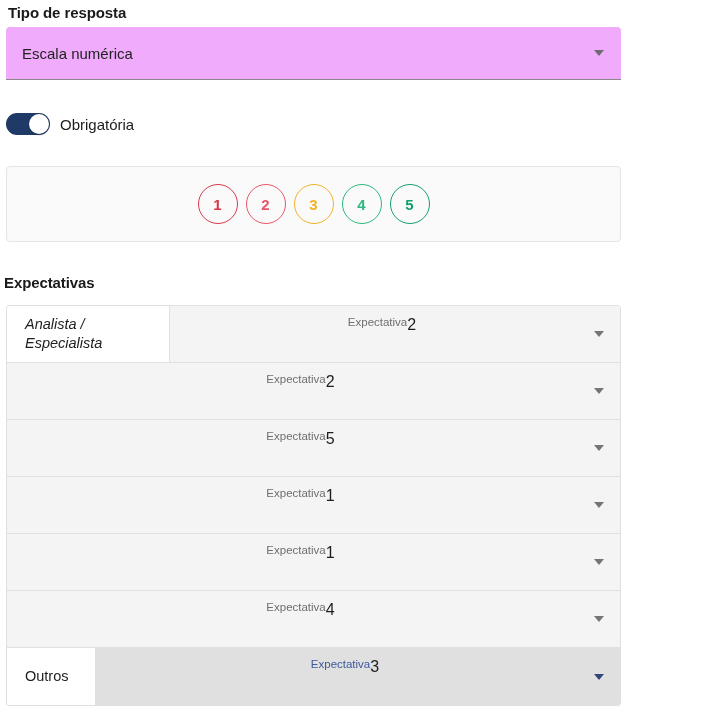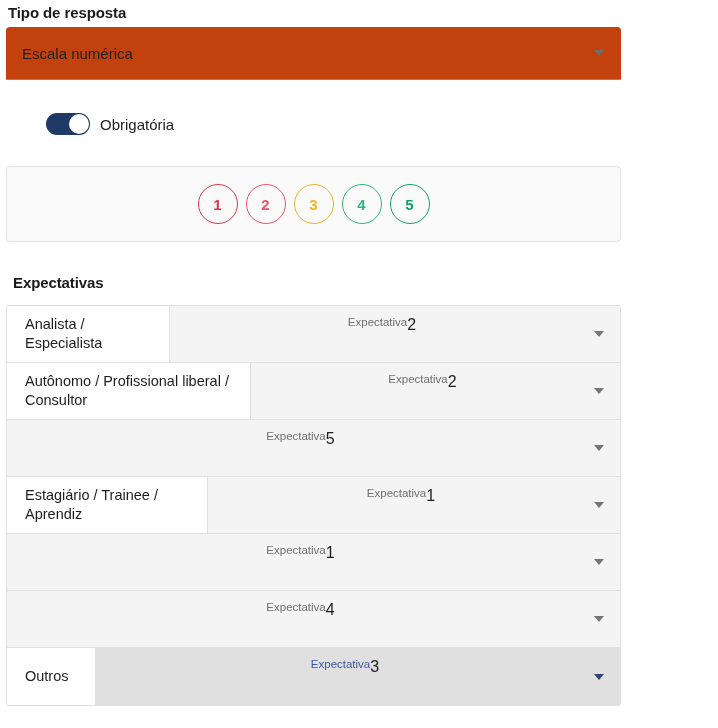--- a/index.html
+++ b/index.html
@@ -21,21 +21,21 @@
     letter-spacing: -0.1px;
   }
 
   
   .field-block { padding: 0 6px; }
   .field-label-row { padding: 4px 0 5px 2px; }
 
   .select-field {
     position: relative;
     height: 53px;
-    background: #c2410c;
+    background: #f0abfc;
     border-bottom: 1px solid #8a8a8a;
     border-radius: 4px 4px 0 0;
     display: flex;
     align-items: center;
     padding: 0 16px;
     cursor: pointer;
   }
   .select-value {
     font-size: 15px;
     color: #222222;
@@ -54,21 +54,21 @@
 
   
   .toggle-row {
     display: flex;
     align-items: center;
     gap: 0px;
     padding: 0 6px;
     margin-top: 31px;
     height: 26px;
   }
-  .toggle-group { display: flex; align-items: center; margin-left: 40px; }
+  .toggle-group { display: flex; align-items: center; }
   .toggle-group + .toggle-group { margin-left: 25px; }
 
   .switch {
     position: relative;
     width: 44px;
     height: 22px;
     border-radius: 11px;
     flex: 0 0 auto;
     cursor: pointer;
   }
@@ -110,21 +110,21 @@
     display: flex;
     align-items: center;
     justify-content: center;
     font-size: 15px;
     font-weight: bold;
     background: transparent;
     cursor: pointer;
   }
 
   
-  .expect-head { padding: 0 13px; margin-top: 32px; }
+  .expect-head { padding: 0 4px; margin-top: 32px; }
 
   
   .expect-list {
     margin: 13px 6px 0 6px;
     border: 1px solid #e0e0e0;
     border-radius: 3px;
     overflow: hidden;
   }
   .expect-row {
     display: flex;
@@ -224,50 +224,44 @@
         <span>5</span>
       </div>
     </div>
 
   <div class="expect-head">
     <span class="section-title">Expectativas</span>
   </div>
 
   <div class="expect-list" id="expect-list">
       <div class="expect-row">
-        <div class="role-cell" style="width: 163px;">
+        <div class="role-cell" style="width: 163px; font-style: italic;">
           <span class="role-text">Analista / Especialista</span>
         </div>
         <div class="value-cell">
           <span class="value-caption">Expectativa</span>
           <span class="value-text">2</span>
           <span class="value-caret"></span>
         </div>
       </div>
       <div class="expect-row">
-        <div class="role-cell" style="width: 244px;">
-          <span class="role-text">Autônomo / Profissional liberal / Consultor</span>
-        </div>
         <div class="value-cell">
           <span class="value-caption">Expectativa</span>
           <span class="value-text">2</span>
           <span class="value-caret"></span>
         </div>
       </div>
       <div class="expect-row">
         <div class="value-cell">
           <span class="value-caption">Expectativa</span>
           <span class="value-text">5</span>
           <span class="value-caret"></span>
         </div>
       </div>
       <div class="expect-row">
-        <div class="role-cell" style="width: 201px;">
-          <span class="role-text">Estagiário / Trainee / Aprendiz</span>
-        </div>
         <div class="value-cell">
           <span class="value-caption">Expectativa</span>
           <span class="value-text">1</span>
           <span class="value-caret"></span>
         </div>
       </div>
       <div class="expect-row">
         <div class="value-cell">
           <span class="value-caption">Expectativa</span>
           <span class="value-text">1</span>

